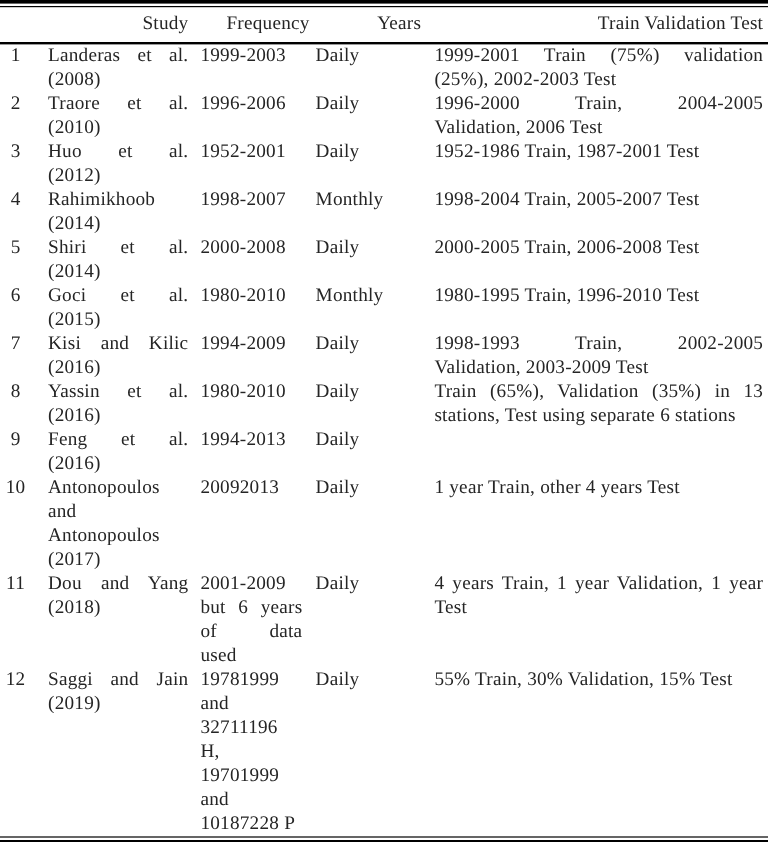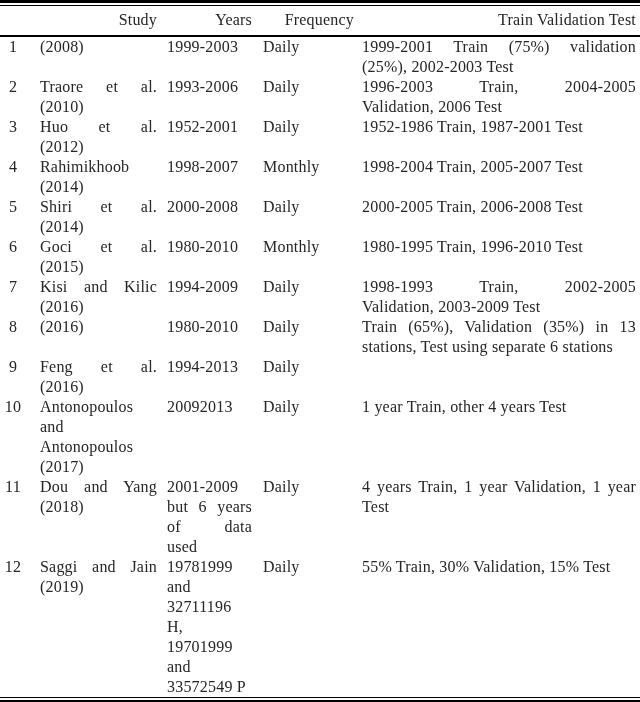--- a/index.html
+++ b/index.html
@@ -46,39 +46,40 @@
   <div class="rule-gap"></div>
   <div class="rule thin"></div>
 
   <div class="row header">
     <div class="cell c-num">
       <div class="ln"></div>
     </div>
     <div class="cell c-study">
       <div class="ln">Study</div>
     </div>
+    <div class="cell c-freq">
+      <div class="ln">Frequency</div>
+    </div>
     <div class="cell c-years">
       <div class="ln">Years</div>
     </div>
-    <div class="cell c-freq">
-      <div class="ln">Frequency</div>
-    </div>
     <div class="cell c-tvt">
       <div class="ln">Train Validation Test</div>
     </div>
   </div>
 
   <div class="rule mid"></div>
 
   <div>
       <div class="row">
         <div class="cell c-num">
           <div class="ln">1</div>
         </div>
         <div class="cell c-study">
+          <div class="ln jst">Landeras et al.</div>
           <div class="ln">(2008)</div>
         </div>
         <div class="cell c-years">
           <div class="ln">1999-2003</div>
         </div>
         <div class="cell c-freq">
           <div class="ln">Daily</div>
         </div>
         <div class="cell c-tvt">
           <div class="ln jst">1999-2001 Train (75%) validation</div>
@@ -87,27 +88,27 @@
       </div>
       <div class="row">
         <div class="cell c-num">
           <div class="ln">2</div>
         </div>
         <div class="cell c-study">
           <div class="ln jst">Traore et al.</div>
           <div class="ln">(2010)</div>
         </div>
         <div class="cell c-years">
-          <div class="ln">1993-2006</div>
-        </div>
-        <div class="cell c-freq">
-          <div class="ln">Daily</div>
-        </div>
-        <div class="cell c-tvt">
-          <div class="ln jst">1996-2003 Train, 2004-2005</div>
+          <div class="ln">1996-2006</div>
+        </div>
+        <div class="cell c-freq">
+          <div class="ln">Daily</div>
+        </div>
+        <div class="cell c-tvt">
+          <div class="ln jst">1996-2000 Train, 2004-2005</div>
           <div class="ln">Validation, 2006 Test</div>
         </div>
       </div>
       <div class="row">
         <div class="cell c-num">
           <div class="ln">3</div>
         </div>
         <div class="cell c-study">
           <div class="ln jst">Huo et al.</div>
           <div class="ln">(2012)</div>
@@ -193,20 +194,21 @@
         <div class="cell c-tvt">
           <div class="ln jst">1998-1993 Train, 2002-2005</div>
           <div class="ln">Validation, 2003-2009 Test</div>
         </div>
       </div>
       <div class="row">
         <div class="cell c-num">
           <div class="ln">8</div>
         </div>
         <div class="cell c-study">
+          <div class="ln jst">Yassin et al.</div>
           <div class="ln">(2016)</div>
         </div>
         <div class="cell c-years">
           <div class="ln">1980-2010</div>
         </div>
         <div class="cell c-freq">
           <div class="ln">Daily</div>
         </div>
         <div class="cell c-tvt">
           <div class="ln jst">Train (65%), Validation (35%) in 13</div>
@@ -278,21 +280,21 @@
           <div class="ln jst">Saggi and Jain</div>
           <div class="ln">(2019)</div>
         </div>
         <div class="cell c-years">
           <div class="ln">19781999</div>
           <div class="ln">and</div>
           <div class="ln">32711196</div>
           <div class="ln">H,</div>
           <div class="ln">19701999</div>
           <div class="ln">and</div>
-          <div class="ln">33572549 P</div>
+          <div class="ln">10187228 P</div>
         </div>
         <div class="cell c-freq">
           <div class="ln">Daily</div>
         </div>
         <div class="cell c-tvt">
           <div class="ln">55% Train, 30% Validation, 15% Test</div>
         </div>
       </div>
     </div>
 

